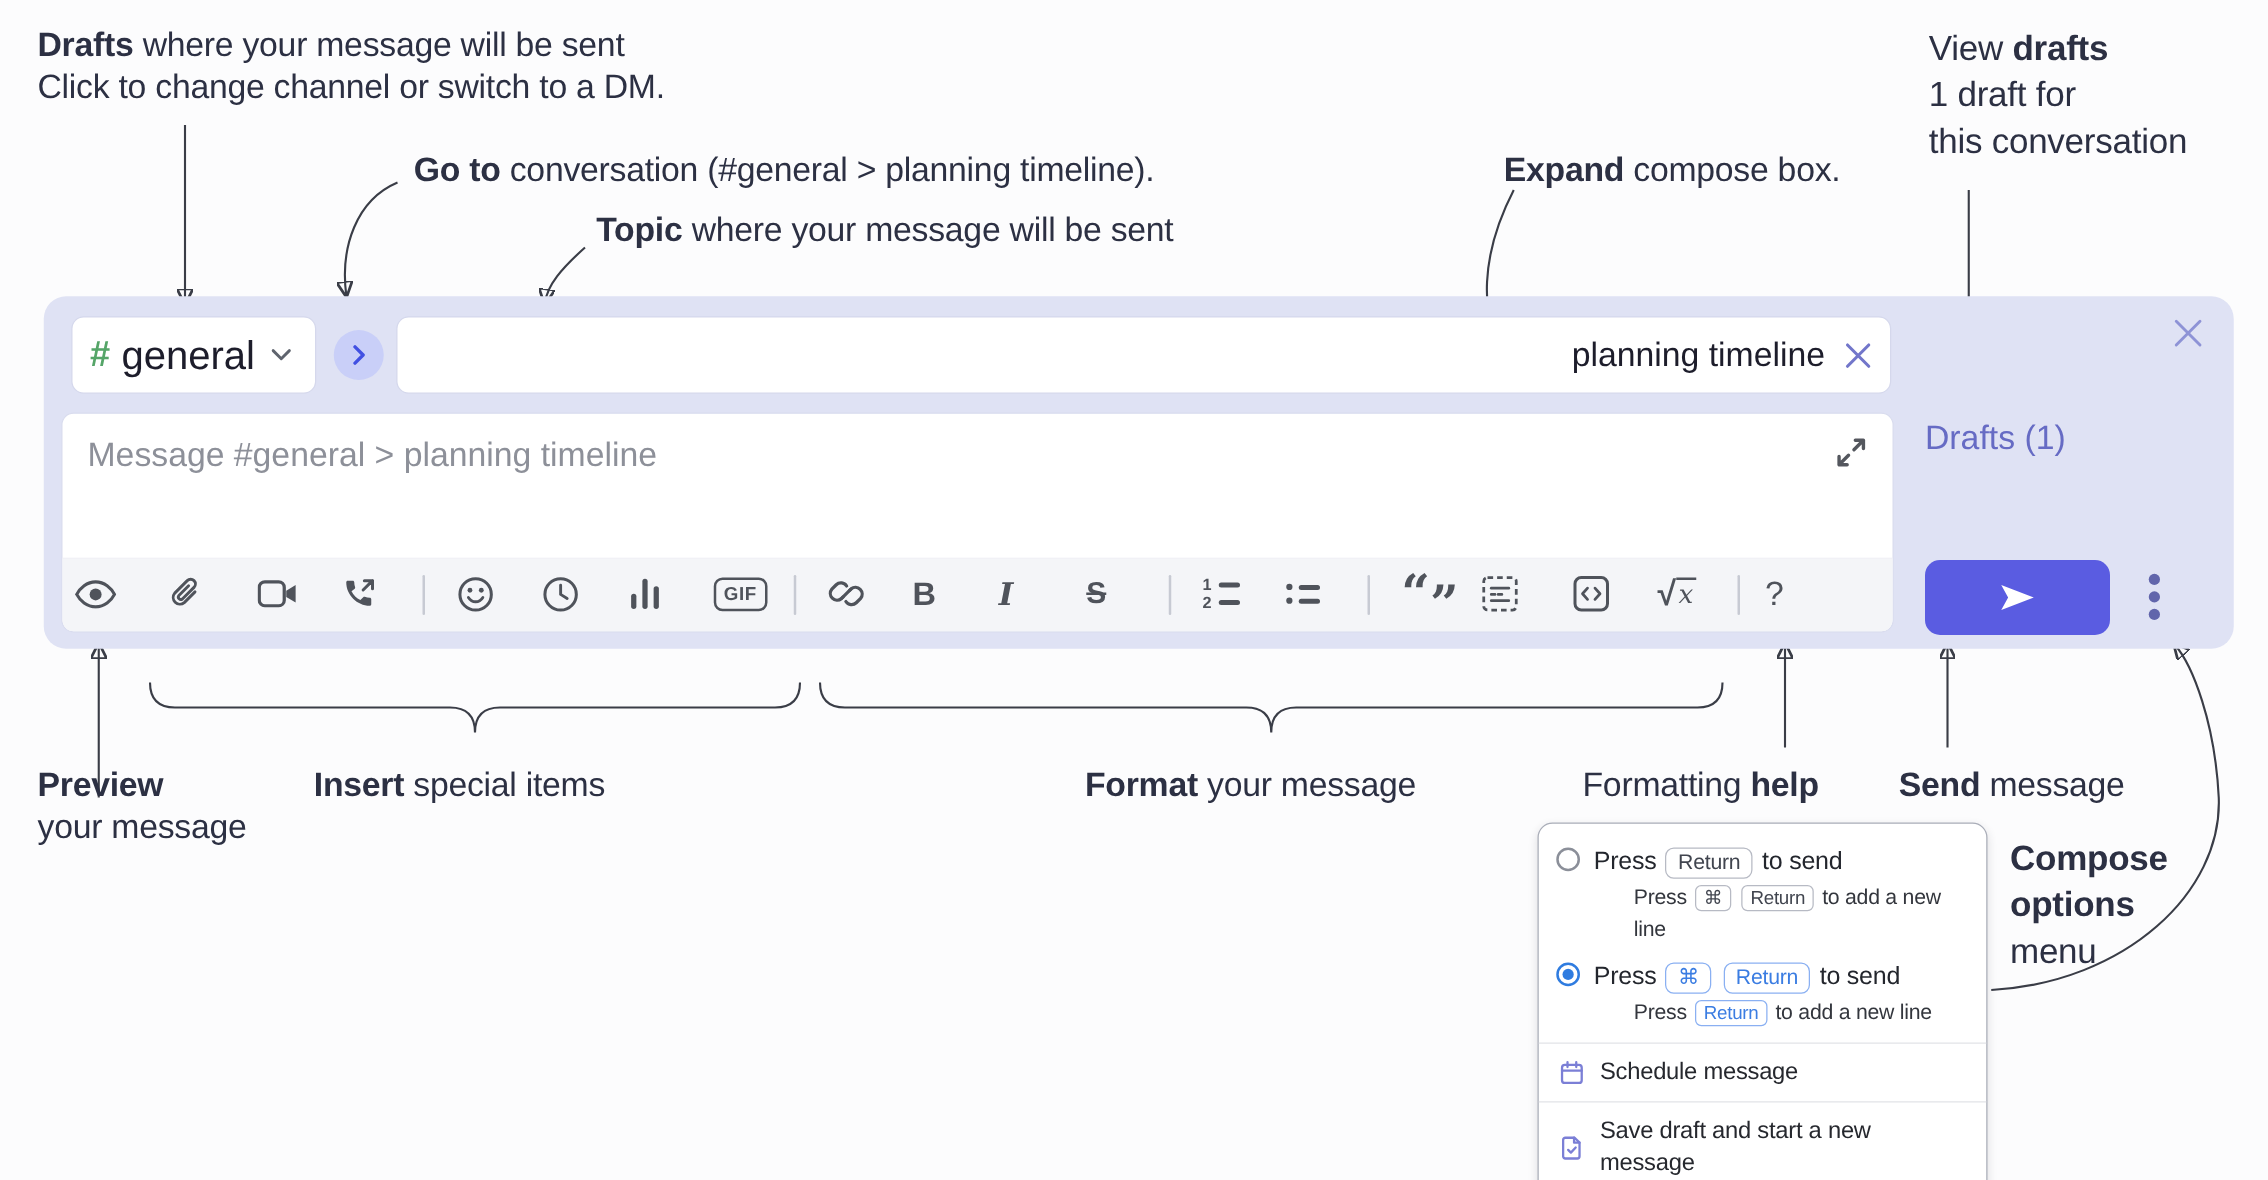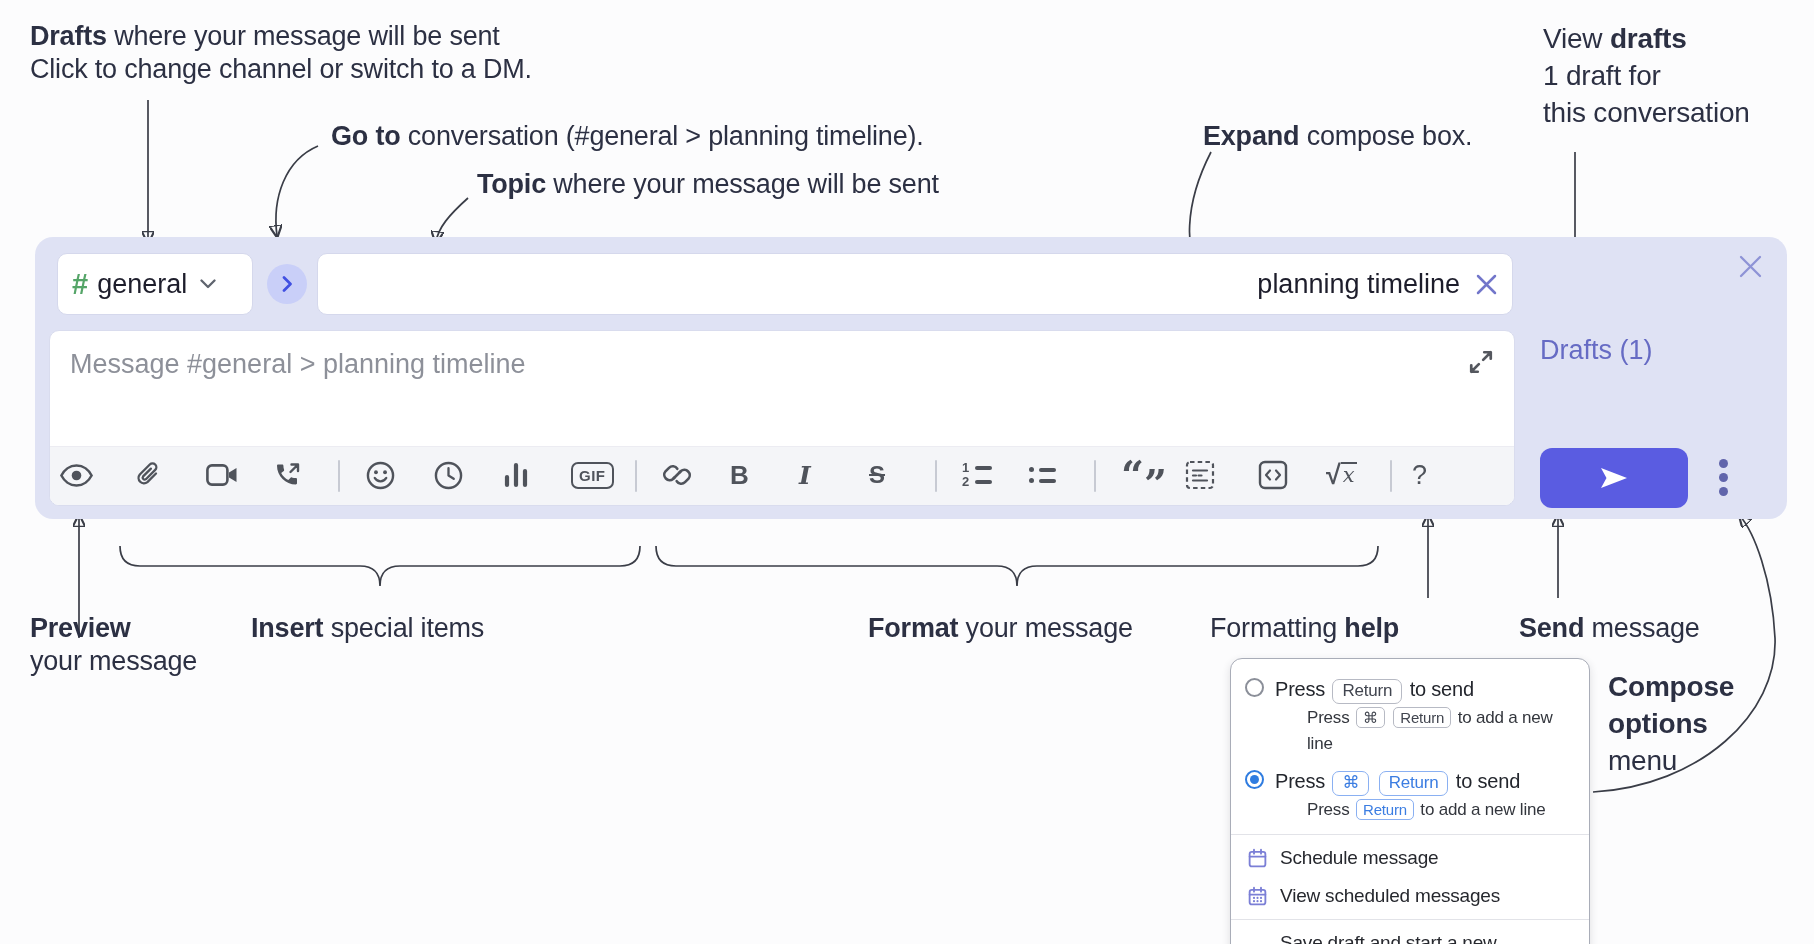--- a/index.html
+++ b/index.html
@@ -13,21 +13,21 @@
   
   #connectors{position:absolute;left:0;top:0;pointer-events:none;}
   #connectors path{fill:none;stroke:#3a3d47;stroke-width:1.7;}
   
   .compose{position:absolute;left:35px;top:237px;width:1752px;height:282px;
            background:#dfe2f4;border-radius:18px;}
   .pill{position:absolute;left:22px;top:16px;width:196px;height:62px;background:#fff;
         border:1px solid #d5d8ec;border-radius:10px;display:flex;align-items:center;
         padding:0 14px;box-sizing:border-box;gap:9px;cursor:pointer;}
   .hash{color:#55a568;font-size:29px;font-weight:700;}
-  .chname{font-size:27px;color:#1d1d2b;}
+  .chname{font-size:32px;color:#1d1d2b;}
   .gotobtn{position:absolute;left:232px;top:27px;width:40px;height:40px;border-radius:50%;
            background:#c9cff8;display:flex;align-items:center;justify-content:center;cursor:pointer;}
   .topic{position:absolute;left:282px;top:16px;width:1196px;height:62px;background:#fff;
          border:1px solid #d5d8ec;border-radius:10px;box-sizing:border-box;display:flex;align-items:center;}
   .topic input{border:none;outline:none;flex:1;font:27px "Liberation Sans",sans-serif;
                color:#1d1d2b;padding:0 0 0 18px;background:transparent;text-align:right;}
   .iconbtn{display:flex;align-items:center;justify-content:center;cursor:pointer;}
   .boxclose{position:absolute;right:22px;top:14px;width:30px;height:30px;}
   .msgwrap{position:absolute;left:14px;top:93px;width:1466px;height:176px;background:#fff;
            border:1px solid #d9dcee;border-radius:10px;box-sizing:border-box;}
@@ -126,21 +126,21 @@
 <div class="ann" style="left:30px;top:612px">
   <div><b>Preview</b></div>
   <div>your message</div>
 </div>
 <div class="ann" style="left:251px;top:612px">
   <b>Insert</b><span> special items</span>
 </div>
 <div class="ann" style="left:868px;top:612px">
   <b>Format</b><span> your message</span>
 </div>
-<div class="ann" style="left:1210px;top:612px">
+<div class="ann" style="left:1266px;top:612px">
   <span>Formatting </span><b>help</b>
 </div>
 <div class="ann" style="left:1519px;top:612px">
   <b>Send</b><span> message</span>
 </div>
 <div class="ann big" style="left:1608px;top:668px">
   <div><b>Compose</b></div>
   <div><b>options</b></div>
   <div>menu</div>
 </div>
@@ -382,39 +382,20 @@
       <svg width="21" height="21" viewBox="0 0 24 24">
           <g fill="none" stroke="currentColor" stroke-width="2.1" stroke-linecap="round">
             <rect x="3" y="4.5" width="18" height="16.5" rx="2.5"></rect>
             <path d="M8 2v4.5M16 2v4.5M3 9.8h18"></path>
           </g>
         </svg>
     </span>
     <span>Schedule message</span>
   </div>
 
-  <div class="pm-item">
-    <span class="mi">
-      <svg width="21" height="21" viewBox="0 0 24 24">
-          <g fill="none" stroke="currentColor" stroke-width="2.1" stroke-linecap="round">
-            <rect x="3" y="4.5" width="18" height="16.5" rx="2.5"></rect>
-            <path d="M8 2v4.5M16 2v4.5M3 9.8h18"></path>
-          </g>
-          <g fill="currentColor">
-            <circle cx="8" cy="13.6" r="1.25"></circle>
-            <circle cx="12" cy="13.6" r="1.25"></circle>
-            <circle cx="16" cy="13.6" r="1.25"></circle>
-            <circle cx="8" cy="17.3" r="1.25"></circle>
-            <circle cx="12" cy="17.3" r="1.25"></circle>
-            <circle cx="16" cy="17.3" r="1.25"></circle>
-          </g>
-        </svg>
-    </span>
-    <span>View scheduled messages</span>
-  </div>
 
   <div class="pm-sep"></div>
 
   <div class="pm-item">
     <span class="mi">
       <svg width="21" height="21" viewBox="0 0 24 24">
           <g fill="none" stroke="currentColor" stroke-width="2.1" stroke-linecap="round" stroke-linejoin="round">
             <path d="M6 2.5h8.5L19 7v12.5a2 2 0 01-2 2H6a2 2 0 01-2-2v-15a2 2 0 012-2z"></path>
             <path d="M14 2.5V7h5"></path>
             <path d="M8.6 13.6l2.5 2.5 4.4-4.7"></path>

